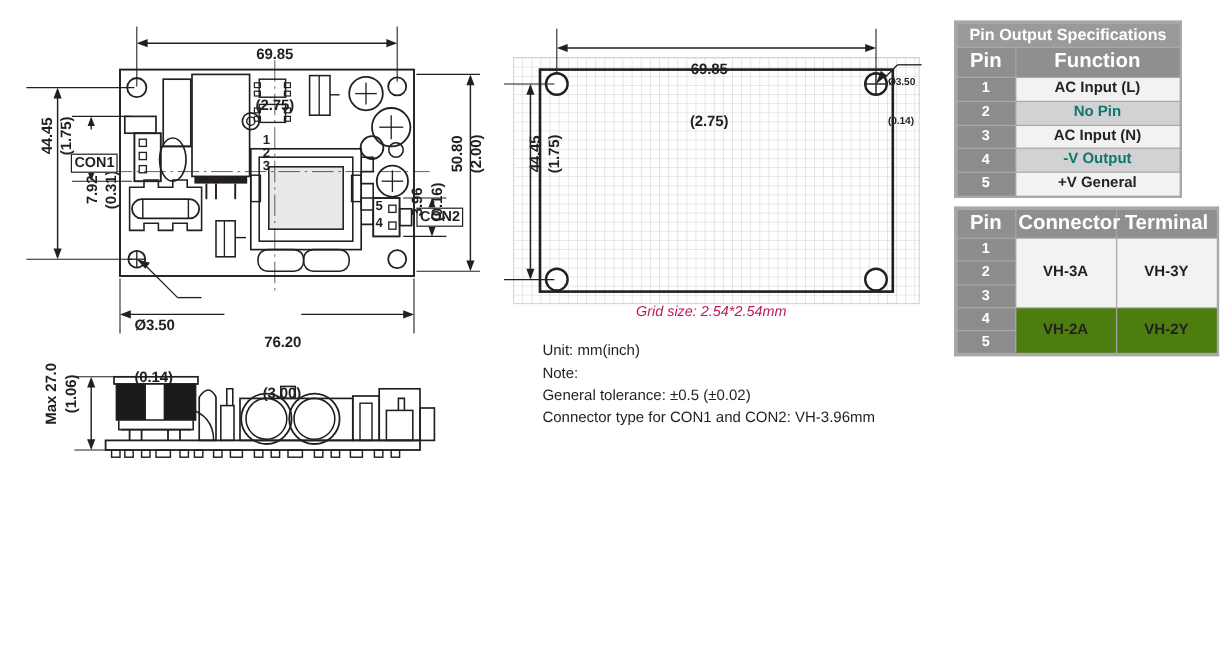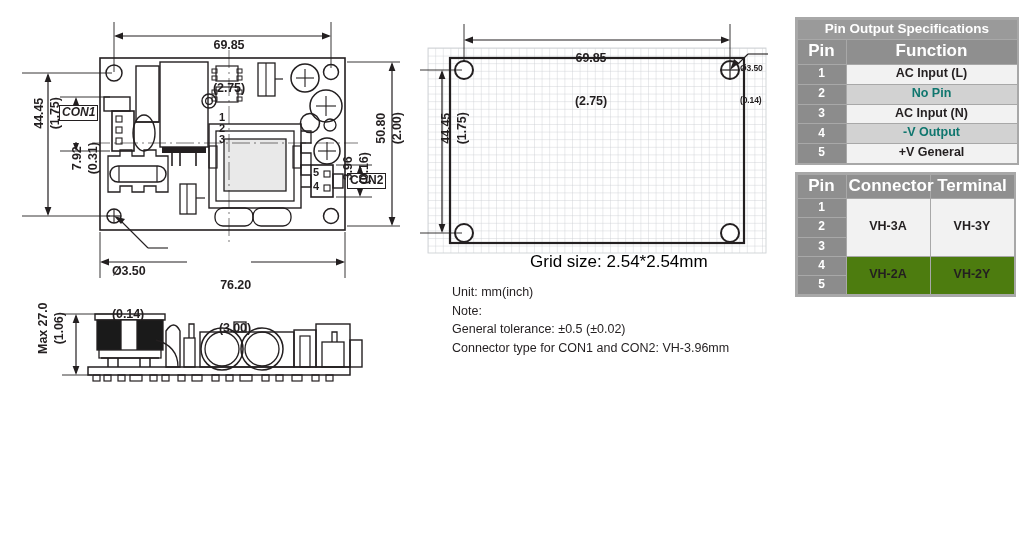--- a/index.html
+++ b/index.html
@@ -35,21 +35,21 @@
     background: #fff;
     padding: 0px 2px 1px 2px;
     line-height: 1.05;
     color: #231f20;
   }
   .note {
     font-size: 12.5px; font-weight: 400;
     color: #231f20; line-height: 18.6px;
     white-space: pre;
   }
-  .caption { font-size: 17px; font-weight: 400; color: #000000; }
+  .caption { font-size: 12px; font-weight: 400; color: #be185d; font-style: italic; }
 
   
   .tblwrap { position: absolute; }
   table.spec {
     border-collapse: separate;
     border-spacing: 1.5px;
     width: 100%;
     background: #a8a8a8;
     font-size: 12.5px;
     table-layout: fixed;
@@ -225,21 +225,21 @@
     <span>(1.75)</span>
   </div>
 
   <div class="abs dim vert" style="left:56px; top:200px; width:70px; text-align:center;">
     <span>7.92</span>
   </div>
   <div class="abs dim vert" style="left:72px; top:200px; width:70px; text-align:center;">
     <span>(0.31)</span>
   </div>
 
-  <div class="abs tag" style="left:59px; top:105px;font-style:italic;">CON1</div>
+  <div class="abs tag" style="left:59px; top:128px;">CON1</div>
   <div class="abs tag" style="left:347px; top:173px;">CON2</div>
 
   <div class="abs dim" style="left:219px; top:111px; font-size:11px;">1</div>
   <div class="abs dim" style="left:219px; top:122px; font-size:11px;">2</div>
   <div class="abs dim" style="left:219px; top:133px; font-size:11px;">3</div>
   <div class="abs dim" style="left:313px; top:166px; font-size:11px;">5</div>
   <div class="abs dim" style="left:313px; top:180px; font-size:11px;">4</div>
 
   <div class="abs dim" style="left:112px; top:235px;">
     <div>Ø3.50</div>
@@ -392,21 +392,21 @@
 
   <div class="abs caption" style="left:530px; top:252px;">Grid size: 2.54*2.54mm</div>
 
   <div class="abs" style="left:452px; top:283px;">
     <div class="note">Unit: mm(inch)</div>
     <div class="note">Note:</div>
     <div class="note">General tolerance: ±0.5 (±0.02)</div>
     <div class="note">Connector type for CON1 and CON2: VH-3.96mm</div>
   </div>
 
-  <div class="tblwrap" style="left:795px; top:17px; width:224px;">
+  <div class="tblwrap" style="left:795px; top:17px; width:190px;">
     <div class="tbl-outer">
       <table class="spec">
         <colgroup>
             <col style="width:48px">
             <col>
           </colgroup>
         <thead>
           <tr>
             <th class="th-title" colspan="2">Pin Output Specifications</th>
           </tr>

